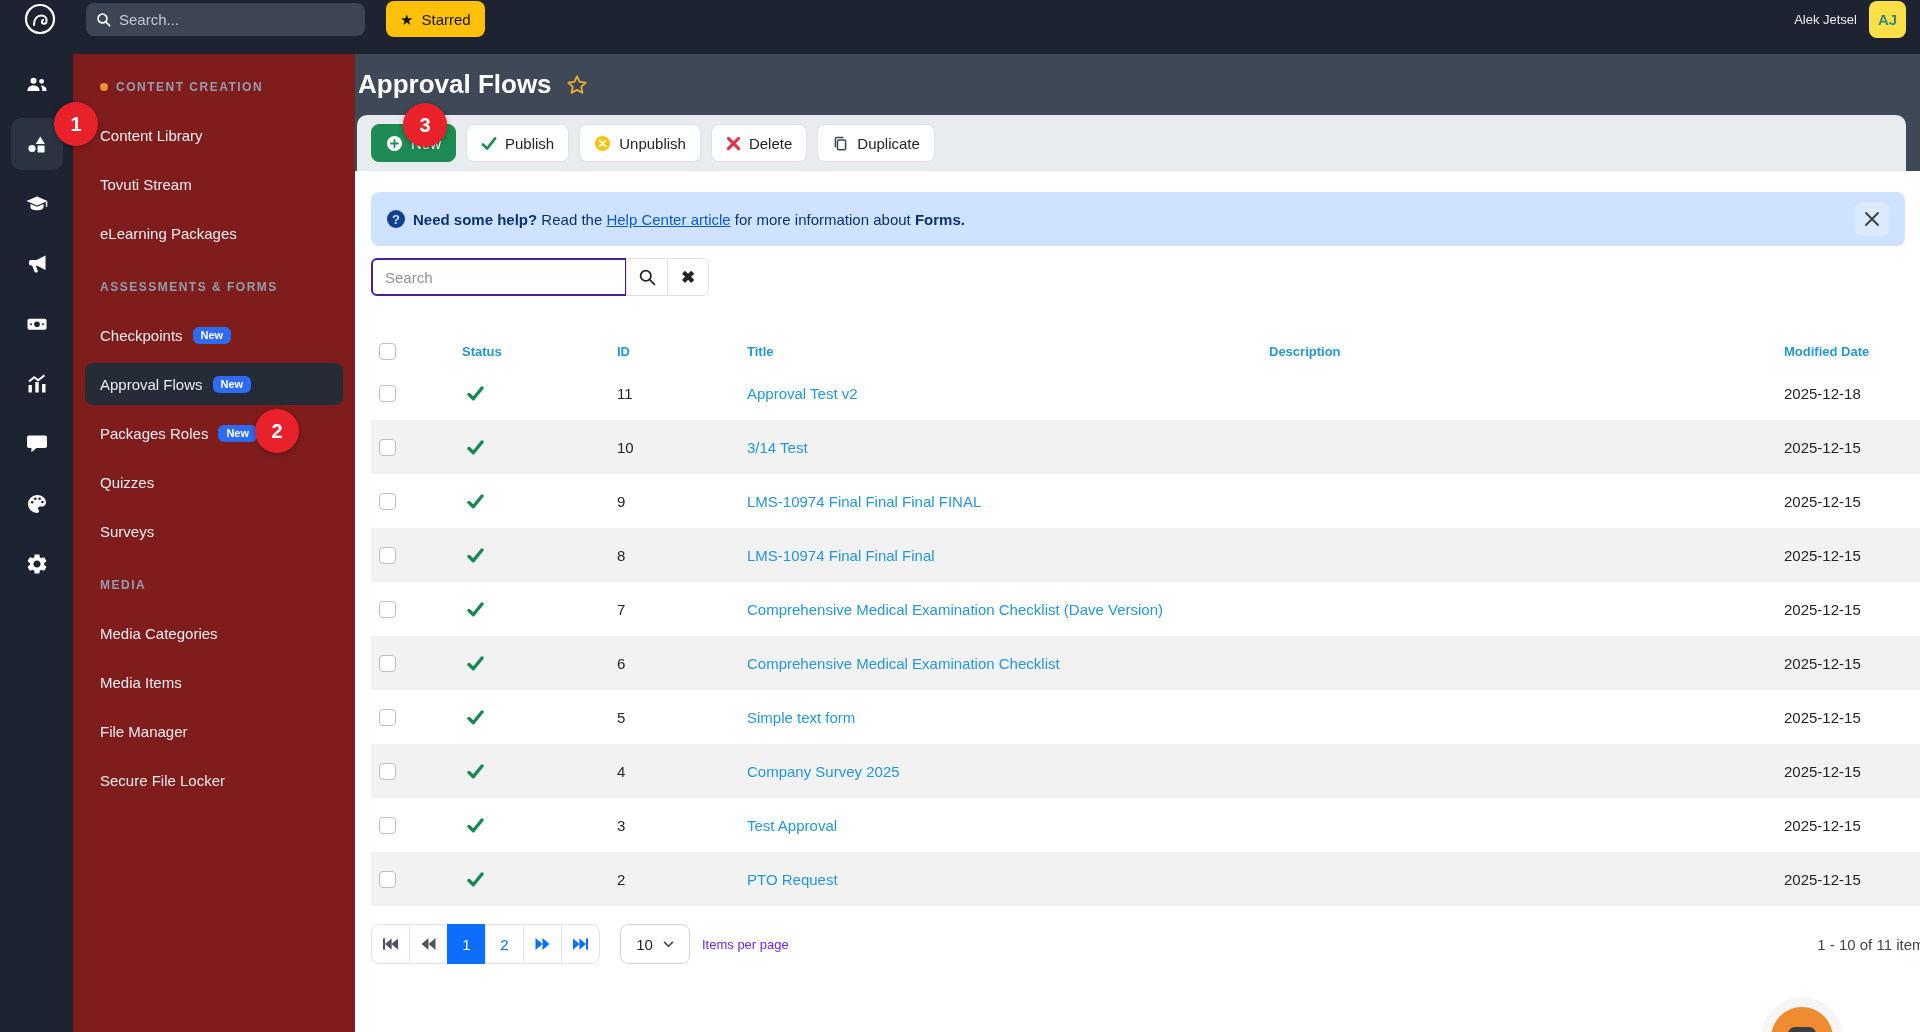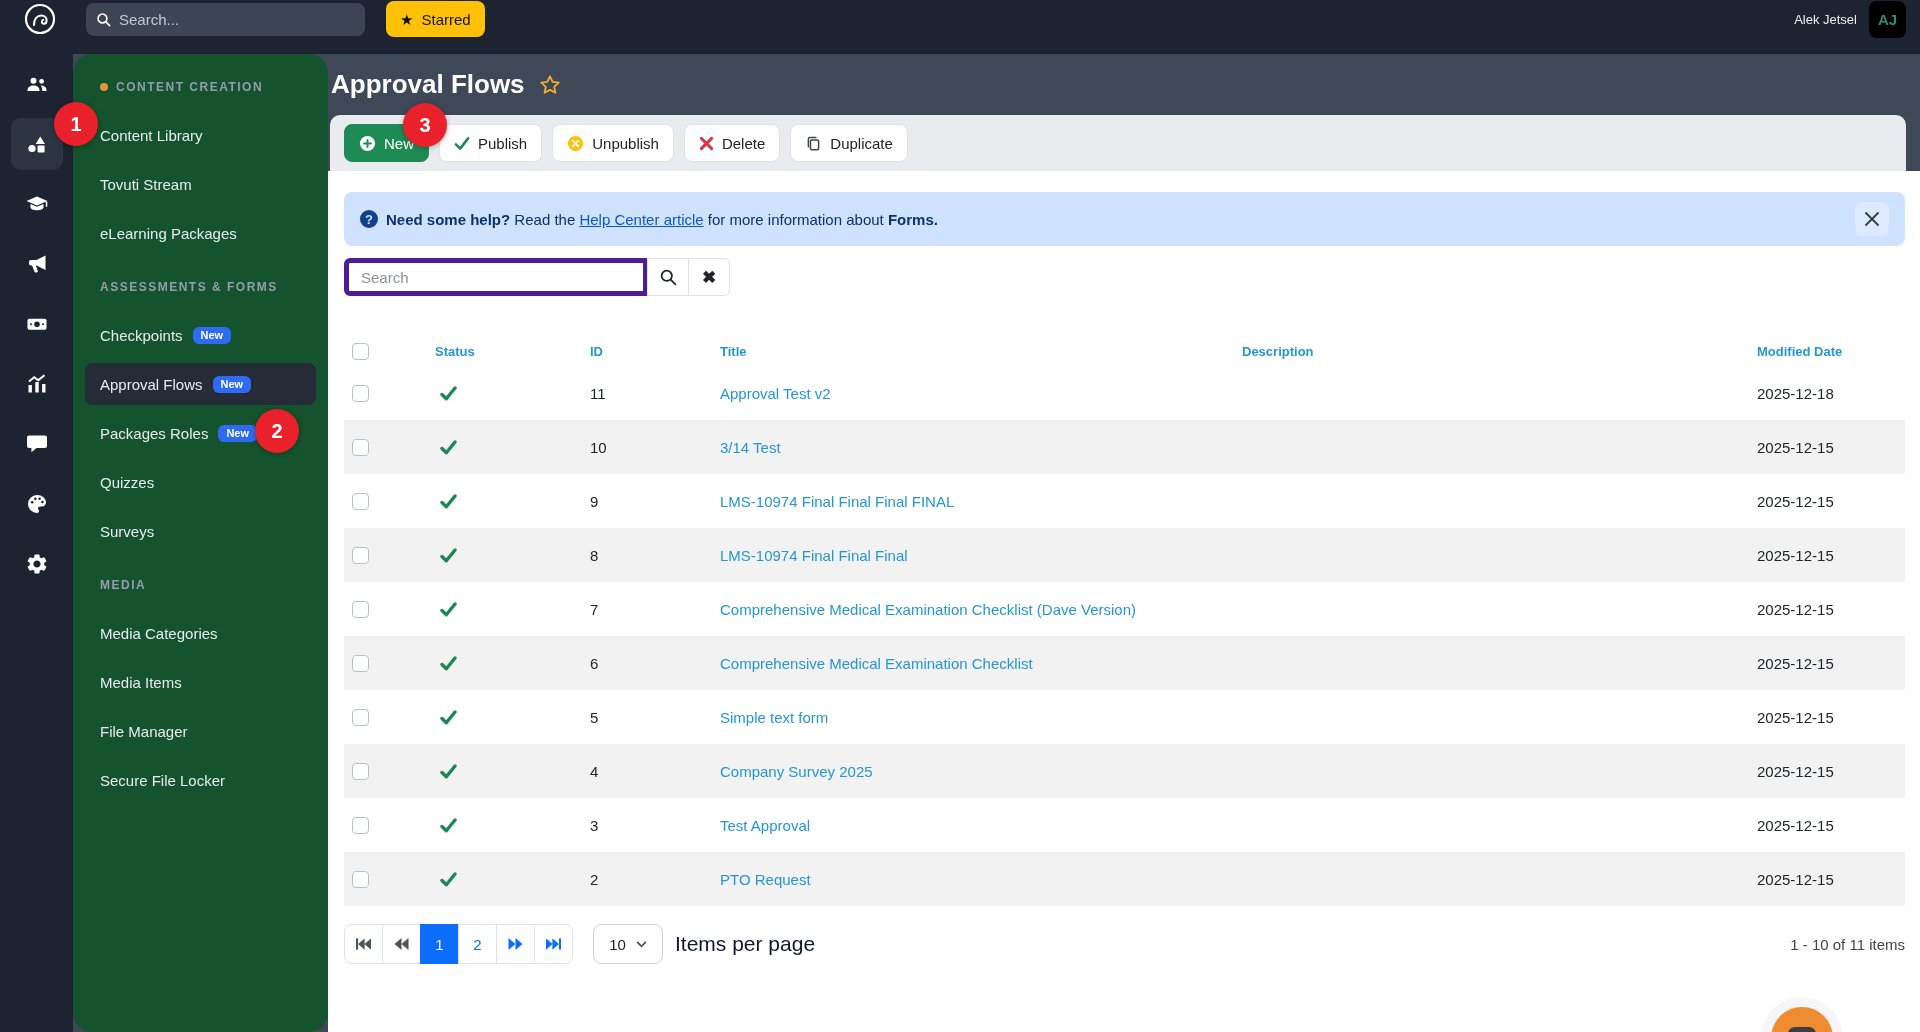--- a/index.html
+++ b/index.html
@@ -9,32 +9,32 @@
   
   .topbar { height:54px; background:#1d2330; display:flex; align-items:center; padding:0 14px 16px 24px; }
   .logo { width:32px; height:32px; flex:0 0 auto; }
   .tb-search { margin-left:30px; width:279px; height:33px; background:#3d4554; border-radius:8px; display:flex; align-items:center; padding:0 10px; gap:8px; }
   .tb-search input { flex:1; background:transparent; border:none; outline:none; color:#e8ebee; font-size:15px; font-family:inherit; }
   .tb-search input::placeholder { color:#c3c9d2; }
   .starred-btn { margin-left:21px; height:36px; background:#ffc107; border:none; border-radius:8px; display:flex; align-items:center; gap:8px; padding:0 14px; font-size:15px; color:#141414; font-family:inherit; cursor:pointer; }
   .starred-btn .star { font-size:15px; line-height:1; }
   .tb-spacer { flex:1; }
   .tb-user { color:#eceff2; font-size:13px; margin-right:12px; cursor:pointer; }
-  .avatar { width:37px; height:37px; border-radius:8px; background:#000000; color:#338a79; font-weight:bold; font-size:15px; display:flex; align-items:center; justify-content:center; cursor:pointer; }
+  .avatar { width:37px; height:37px; border-radius:8px; background:#fde047; color:#338a79; font-weight:bold; font-size:15px; display:flex; align-items:center; justify-content:center; cursor:pointer; }
 
   
   .app { display:flex; height:978px; }
 
   .rail { width:73px; background:#1d2330; display:flex; flex-direction:column; align-items:center; }
   .rail-slot { width:60px; height:60px; display:flex; align-items:center; justify-content:center; cursor:pointer; }
   .rail-tile { width:52px; height:52px; border-radius:10px; display:flex; align-items:center; justify-content:center; }
   .rail-slot.selected .rail-tile { background:#2c3442; }
   .rail svg { width:24px; height:24px; fill:#ffffff; }
 
-  .sidebar { width:255px; background:#14532d; padding-top:8px;border-radius:19px; }
+  .sidebar { width:282px; background:#7f1d1d; padding-top:8px; }
   .sec-gap { height:4px; }
   .nav-header { height:49px; display:flex; align-items:center; padding-left:27px; color:#949dab; font-size:12px; font-weight:bold; letter-spacing:1.5px; }
   .nav-dot { width:8px; height:8px; border-radius:50%; background:#e8913c; margin-right:8px; flex:0 0 auto; }
   .nav-item { height:49px; display:flex; align-items:center; padding-left:27px; color:#e8ecf1; font-size:15px; cursor:pointer; }
   .nav-item.selected { height:42px; margin:3px 12px 4px 12px; padding-left:15px; background:#252c38; border-radius:8px; }
   .new-badge { margin-left:10px; background:#2d6bf2; color:#fff; font-size:11px; font-weight:bold; padding:3px 8px; border-radius:6px; line-height:1; }
   .new-badge:empty { display:none; }
 
   
   .main { flex:1; display:flex; flex-direction:column; background:#3f4857; min-width:0; }
@@ -48,21 +48,21 @@
 
   .sheet { flex:1; background:#ffffff; padding:21px 15px 0 16px; }
 
   .banner { height:54px; background:#cfe2ff; border-radius:8px; display:flex; align-items:center; padding:0 16px; font-size:15px; color:#0a3170; }
   .banner b { font-weight:bold; }
   .qicon { width:18px; height:18px; border-radius:50%; background:#11418c; color:#cfe2ff; font-size:13px; font-weight:bold; display:flex; align-items:center; justify-content:center; margin-right:8px; flex:0 0 auto; }
   .banner a { color:#0a58ca; text-decoration:underline; cursor:pointer; }
   .banner-close { margin-left:auto; width:34px; height:34px; border:none; border-radius:6px; background:#dde9fc; display:flex; align-items:center; justify-content:center; cursor:pointer; }
 
   .search-row { margin-top:12px; display:flex; height:38px; }
-  .search-row input { width:304px; border:5px solid #4c1d95; border-radius:6px 0 0 6px; padding:0 12px; font-size:15px; font-family:inherit; color:#495057; outline:none; }
+  .search-row input { width:256px; border:2px solid #4c1d95; border-radius:6px 0 0 6px; padding:0 12px; font-size:15px; font-family:inherit; color:#495057; outline:none; }
   .search-row input::placeholder { color:#8a9199; }
   .sq-btn { width:42px; border:1px solid #dee2e6; background:#fff; margin-left:-1px; display:flex; align-items:center; justify-content:center; cursor:pointer; }
   .sq-btn.last { border-radius:0 6px 6px 0; }
   .xchar { font-size:17px; color:#212529; font-weight:bold; }
 
   table.grid { margin-top:40px; width:1561px; border-collapse:collapse; table-layout:fixed; font-size:15px; }
   .grid th { color:#2596d1; font-size:13px; font-weight:bold; height:30px; text-align:left; vertical-align:middle; cursor:pointer; }
   .grid td { height:54px; vertical-align:middle; }
   .grid tr.row:nth-child(odd) td { background:#f2f2f2; }
   .col-check { width:56px; } .col-status { width:174px; } .col-id { width:130px; }
@@ -82,21 +82,21 @@
   .pg-btn { width:39px; height:40px; background:#fff; border:1px solid #dee2e6; margin-left:-1px; display:flex; align-items:center; justify-content:center; cursor:pointer; font-size:15px; font-family:inherit; }
   .pg-btn:first-child { margin-left:0; border-radius:8px 0 0 8px; }
   .pg-btn.endcap { border-radius:0 8px 8px 0; }
   .pg-btn svg { width:15px; height:12px; }
   .pg-gray svg { fill:#4d545c; }
   .pg-blue svg { fill:#0d6efd; }
   .pg-num { color:#0d6efd; }
   .pg-num.active { background:#0d6efd; border-color:#0d6efd; color:#fff; }
   .size-select { margin-left:20px; width:70px; height:40px; border:1px solid #ced4da; border-radius:8px; background:#fff; display:flex; align-items:center; justify-content:center; gap:10px; font-size:15px; cursor:pointer; }
   .size-select svg { width:11px; height:7px; stroke:#495057; fill:none; stroke-width:2; }
-  .ipp-label { margin-left:12px; font-size:21px; color:#0f172a; }
+  .ipp-label { margin-left:12px; font-size:13px; color:#6d28d9; }
   .range { margin-left:auto; font-size:15px; color:#40464e; }
 
   
   .step-badge { position:absolute; width:44px; height:44px; border-radius:50%; background:#e9212b; color:#fff; font-size:20px; font-weight:bold; display:flex; align-items:center; justify-content:center; box-shadow:0 1px 5px rgba(0,0,0,0.35); z-index:60; }
   .b1 { left:54px; top:102px; }
   .b2 { left:255px; top:409px; }
   .b3 { left:403px; top:103px; }
   .chat-widget { position:absolute; left:1771px; top:1007px; width:62px; height:62px; border-radius:50%; background:#ef8b31; box-shadow:0 0 0 10px rgba(80,80,80,0.05); z-index:55; cursor:pointer; }
   .chat-bubble { width:28px; height:20px; background:#3c3e40; border-radius:7px; margin:20px auto 0 auto; }
 </style>

